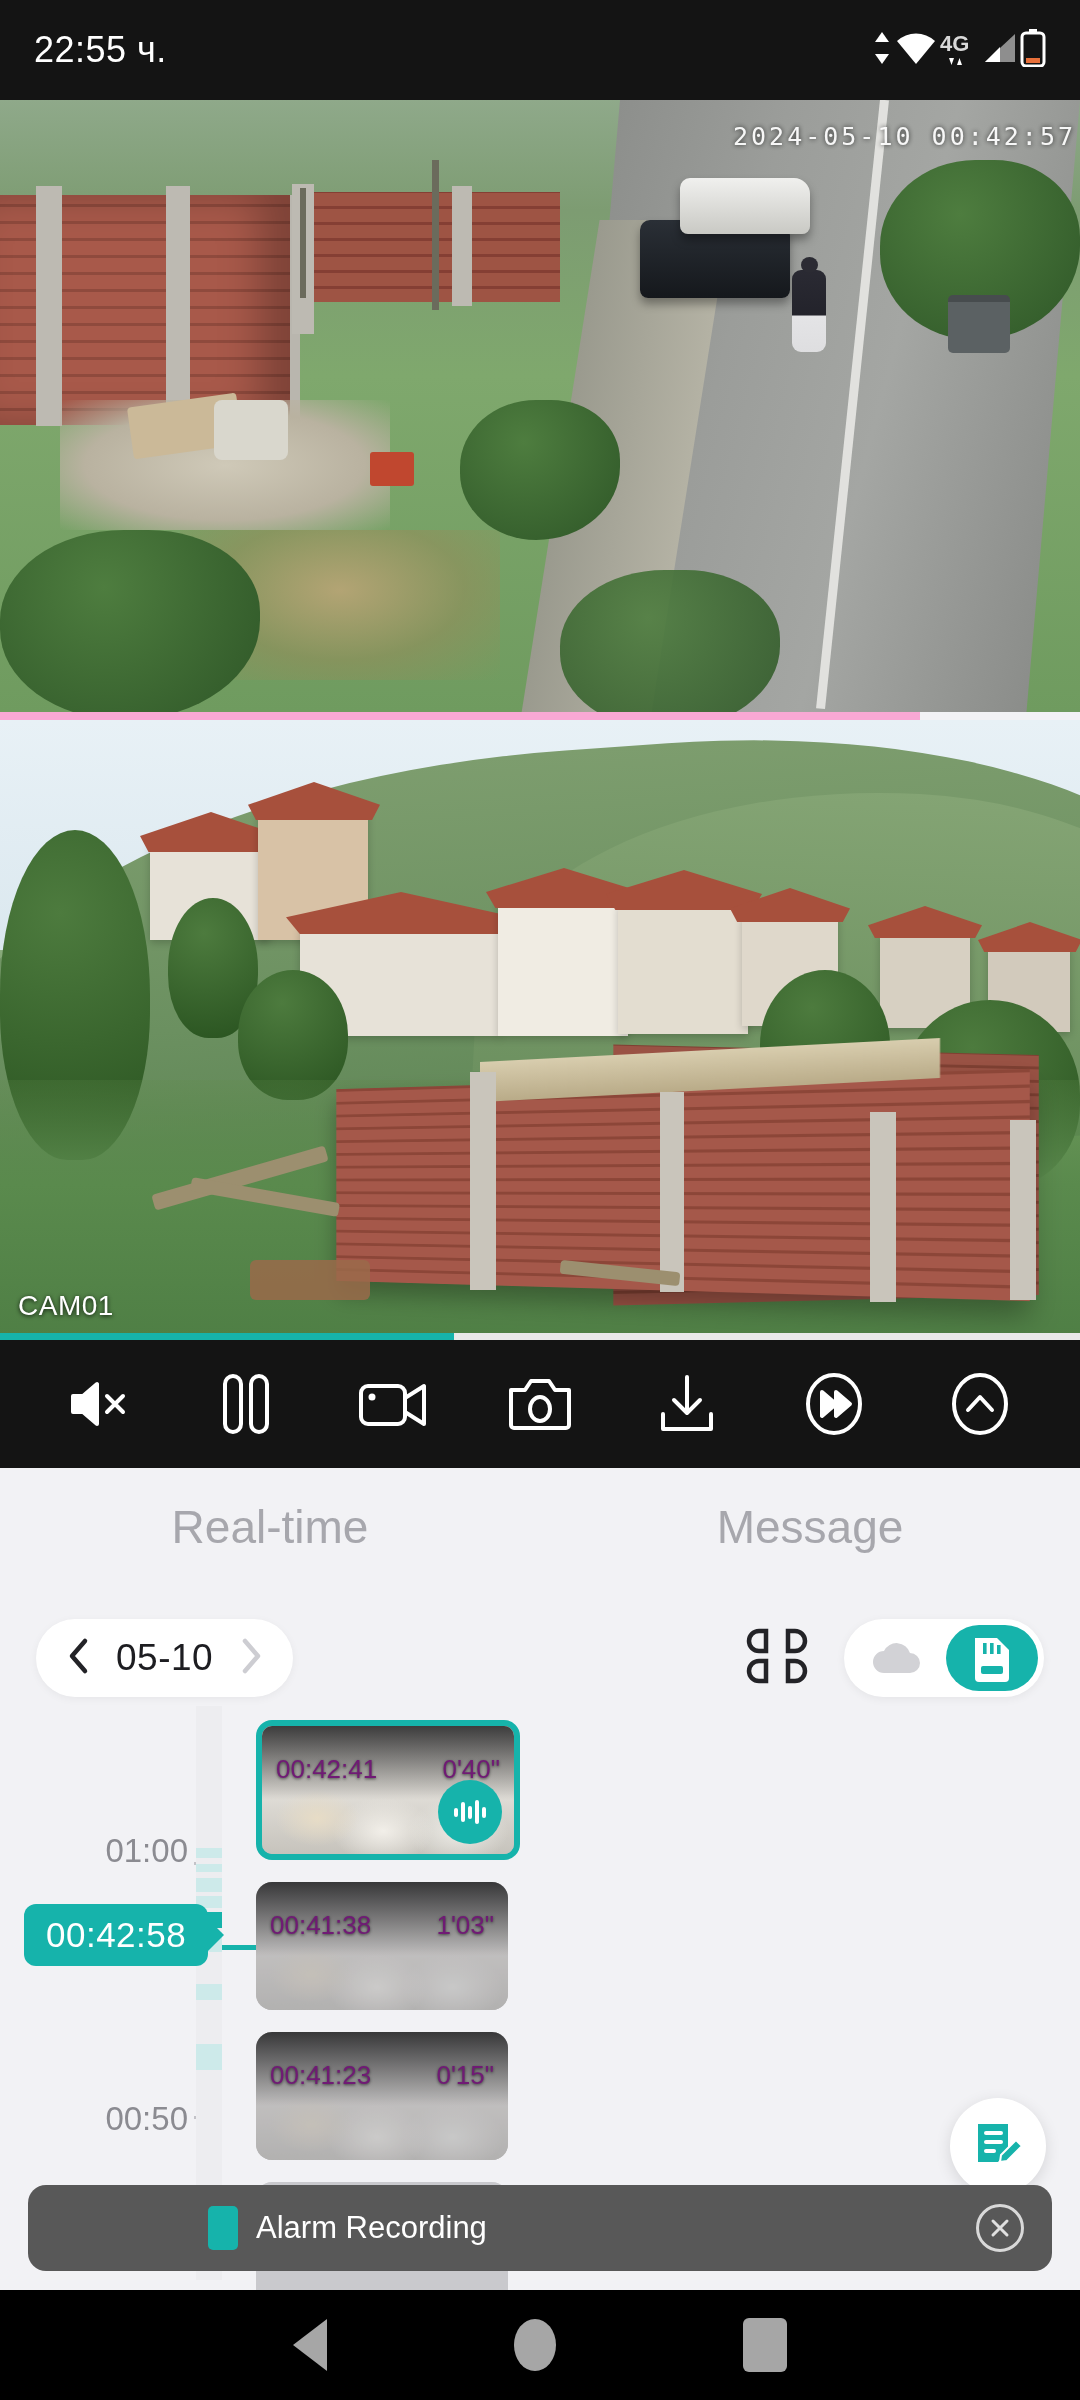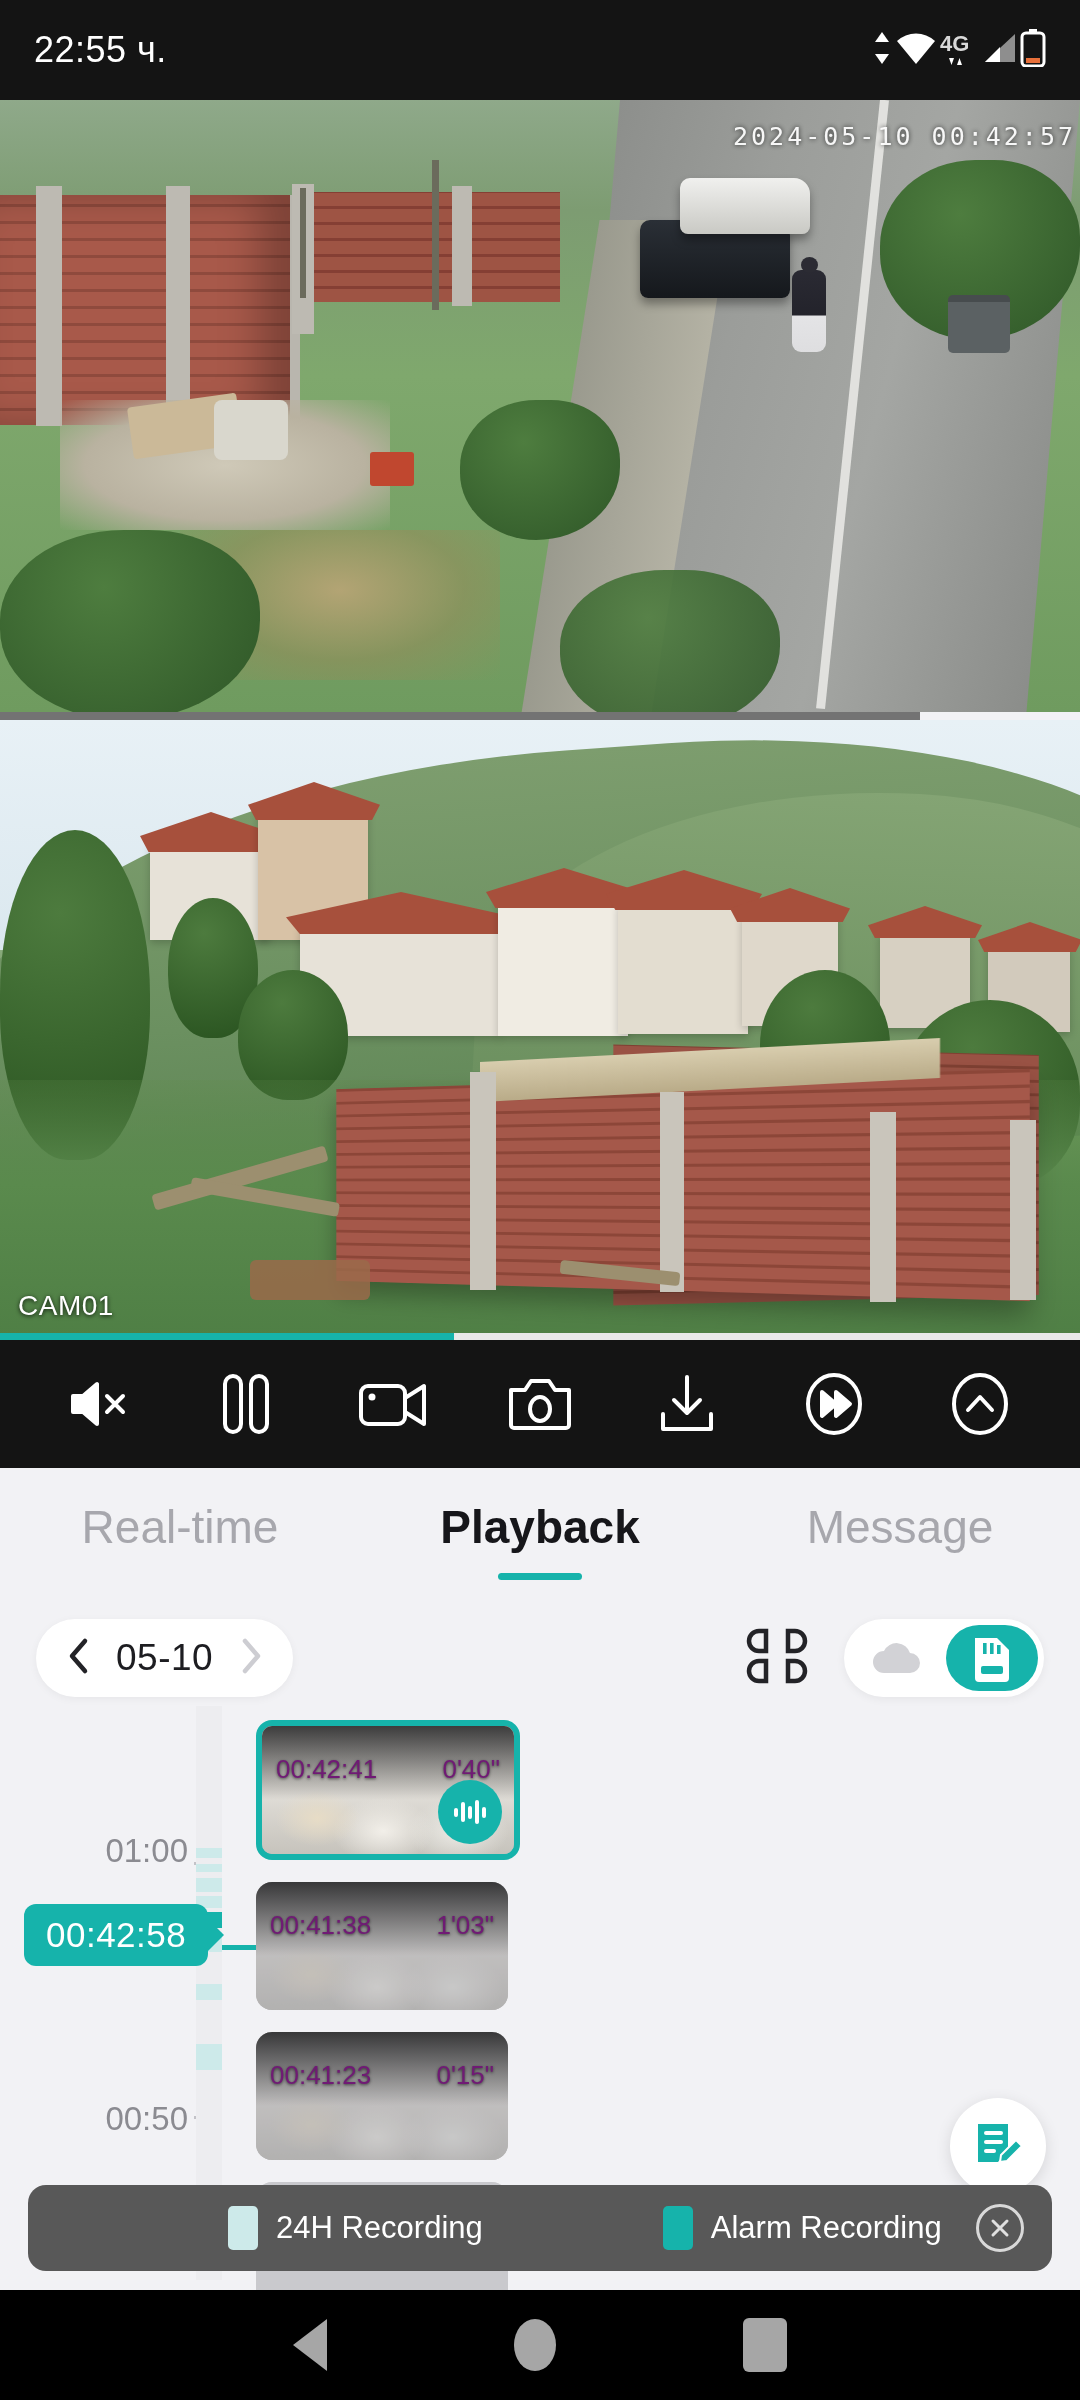--- a/index.html
+++ b/index.html
@@ -15,21 +15,21 @@
   .statusbar {
     position: absolute; top: 0; left: 0; width: 1080px; height: 100px;
     background: #141414; display: flex; align-items: center;
     padding: 0 34px; color: #fff;
   }
   .status-clock { font-size: 36px; letter-spacing: .5px; font-weight: 500; }
   .status-icons { margin-left: auto; display: flex; align-items: center; gap: 3px; }
   .si { display: block; }
 
   
-  .video-stack { position: absolute; top: 100px; left: 0; width: 920px; height: 1240px; background: #737373; }
+  .video-stack { position: absolute; top: 100px; left: 0; width: 920px; height: 1240px; background: #f9a8d4; }
   .vpane { position: relative; width: 1080px; overflow: hidden; }
   .vpane.top { height: 612px; }
   .vpane.bot { height: 620px; margin-top: 8px; }
 
   
   .s1 { position: absolute; inset: 0; background: linear-gradient(180deg,#8fa98a 0%,#7d9c72 18%,#7fa86d 45%,#6f9b5f 100%); }
   .s1 .road {
     position: absolute; left: 620px; top: 0; width: 460px; height: 612px;
     background: linear-gradient(100deg,#8d8f8c 0%,#9b9d9a 30%,#a4a6a3 60%,#8b8d8a 100%);
     transform: skewX(-5deg); transform-origin: top left;
@@ -446,21 +446,20 @@
     <div class="cbtn">
       <svg width="64" height="64" viewBox="0 0 64 64" fill="none" stroke="#fff" stroke-width="4" stroke-linecap="round" stroke-linejoin="round">
         <ellipse cx="32" cy="32" rx="26" ry="29"></ellipse>
         <path d="M20 38 L32 25 L44 38"></path>
       </svg>
     </div>
   </div>
 
   <div class="tabs">
     <div class="tab">Real-time</div>
-    <div class="tab active">Playback</div>
     <div class="tab">Message</div>
   </div>
 
   <div class="toolrow">
     <div class="datepill">
       <span>
         <svg width="24" height="38" viewBox="0 0 24 38" fill="none" stroke="#232327" stroke-width="4.5" stroke-linecap="round" stroke-linejoin="round">
             <path d="M19 4 L6 19 L19 34"></path>
           </svg>
       </span>
@@ -564,24 +563,20 @@
         <path d="M6 6 h30 v26 l-10 12 H6 Z" fill="#16b3ab"></path>
         <rect x="12" y="13" width="19" height="4" rx="2" fill="#fff"></rect>
         <rect x="12" y="22" width="19" height="4" rx="2" fill="#fff"></rect>
         <rect x="12" y="31" width="12" height="4" rx="2" fill="#fff"></rect>
         <path d="M44 22 l6 6 l-15 15 l-7 1 l1 -7 Z" fill="#16b3ab" stroke="#fff" stroke-width="2"></path>
       </svg>
     </span>
   </div>
 
   <div class="legend">
-    <div class="lg-item first">
-      <span class="sw" id="sw0" style="background: rgb(205, 234, 234);"></span>
-      <span>24H Recording</span>
-    </div>
     <div class="lg-item second">
       <span class="sw" id="sw1" style="background: rgb(22, 179, 171);"></span>
       <span>Alarm Recording</span>
     </div>
     <div class="legend-close">
       <svg width="26" height="26" viewBox="0 0 26 26" stroke="#e0e0e0" stroke-width="3" stroke-linecap="round">
           <path d="M6 6 L20 20 M20 6 L6 20"></path>
         </svg>
     </div>
   </div>

